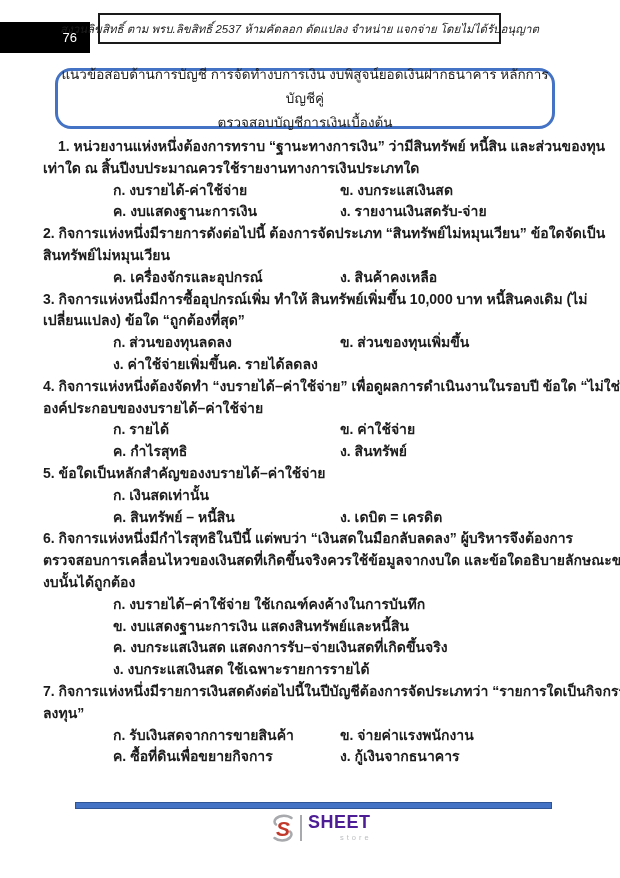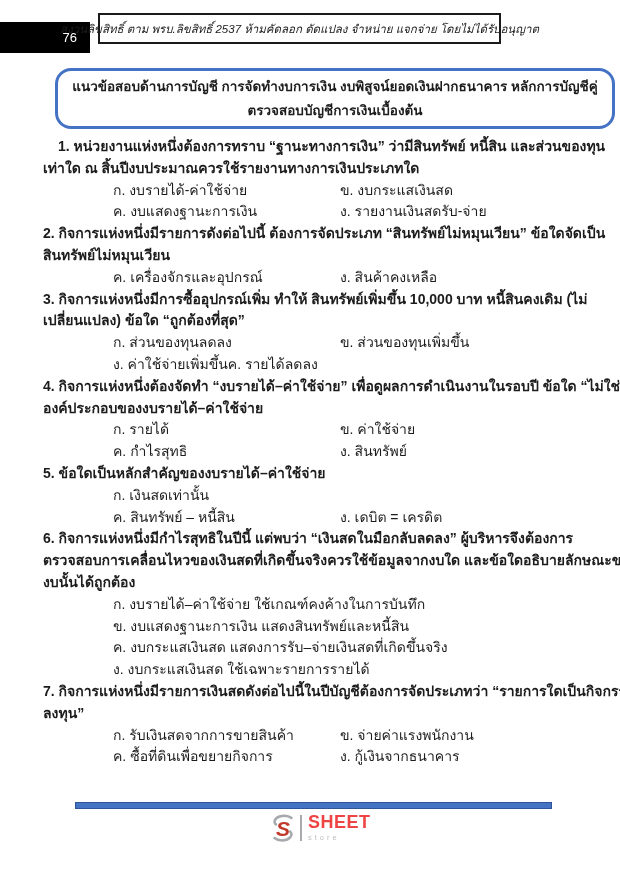--- a/index.html
+++ b/index.html
@@ -22,47 +22,47 @@
   }
   .copyright-box {
     position: absolute; left: 98px; top: 13px; width: 403px; height: 31px;
     border: 2px solid #1a1a1a; box-sizing: border-box;
     display: flex; align-items: center; justify-content: center;
     font-size: 11.5px; white-space: nowrap; font-style: italic;
   }
 
   
   .title-box {
-    position: absolute; left: 55px; top: 68px; width: 560px; height: 61px;
+    position: absolute; left: 55px; top: 68px; width: 500px; height: 61px;
     border: 3px solid #4472C4; border-radius: 16px; box-sizing: border-box;
     display: flex; flex-direction: column; align-items: center; justify-content: center;
-    font-weight: bold; font-size: 13.5px; line-height: 24px; text-align: center;
+    font-weight: normal; font-size: 13.5px; line-height: 24px; text-align: center;
     background: #fff;
   }
 
   
   .content {
     position: absolute; left: 43px; top: 136px; width: 537px;
     font-size: 14px; line-height: 21.8px;
   }
   .qline { font-weight: bold; white-space: nowrap; }
   .qline.indent { padding-left: 15px; }
-  .opt-row { display: flex; padding-left: 70px; font-weight: normal; }
+  .opt-row { display: flex; padding-left: 70px; font-weight: bold; }
   .opt-row .c1 { width: 227px; flex: none; }
   .opt { white-space: nowrap; }
 
   
   .footer-bar {
     position: absolute; left: 75px; top: 802px; width: 477px; height: 7px;
     background: #4472C4; border: 1px solid #2F5597; box-sizing: border-box;
   }
   .logo { position: absolute; left: 270px; top: 813px; display: flex; align-items: center; }
   .logo-divider { width: 2px; height: 26px; background: #a7a9ac; margin: 0 6px 0 4px; }
-  .brand { font-size: 18px; font-weight: bold; color: #ef4444; letter-spacing: 0.5px; line-height: 1; }
-  .brand-sub { font-size: 7.5px; color: #bcbec0; letter-spacing: 3px; margin-top: 2px; }
+  .brand { font-size: 18px; font-weight: bold; color: #4c1d95; letter-spacing: 0.5px; line-height: 1; }
+  .brand-sub { font-size: 7.5px; color: #bcbec0; letter-spacing: 3px; margin-top: 2px; margin-left: 32px; }
 </style>
 </head>
 <body>
 
 <div class="page">
 
   <div class="pagenum-box">
     <span>76</span>
   </div>
 

